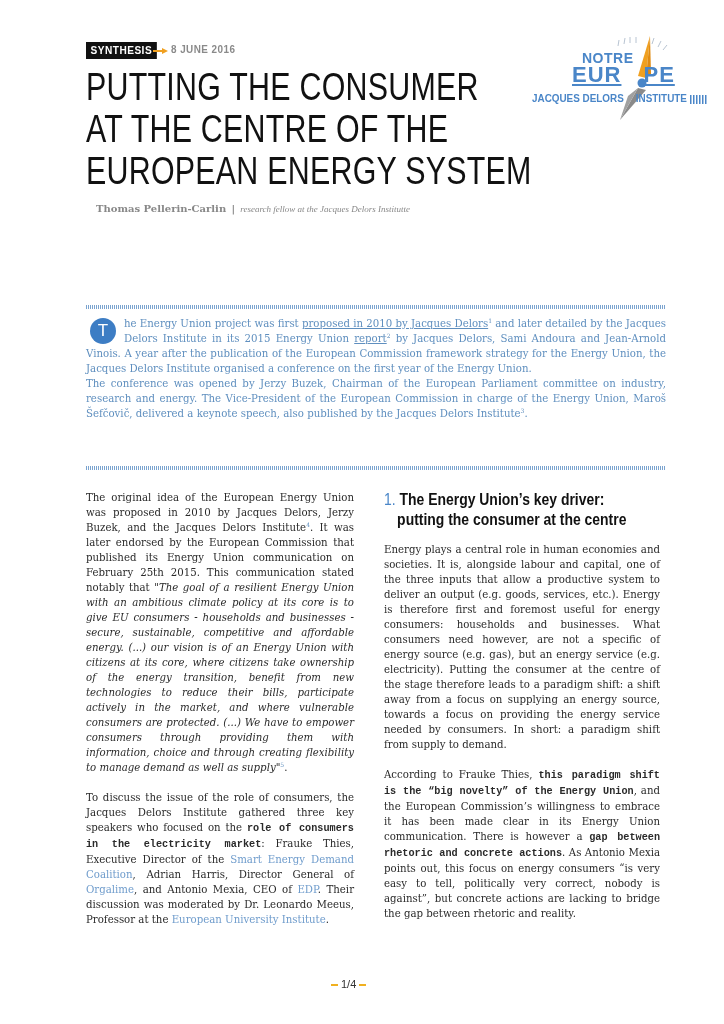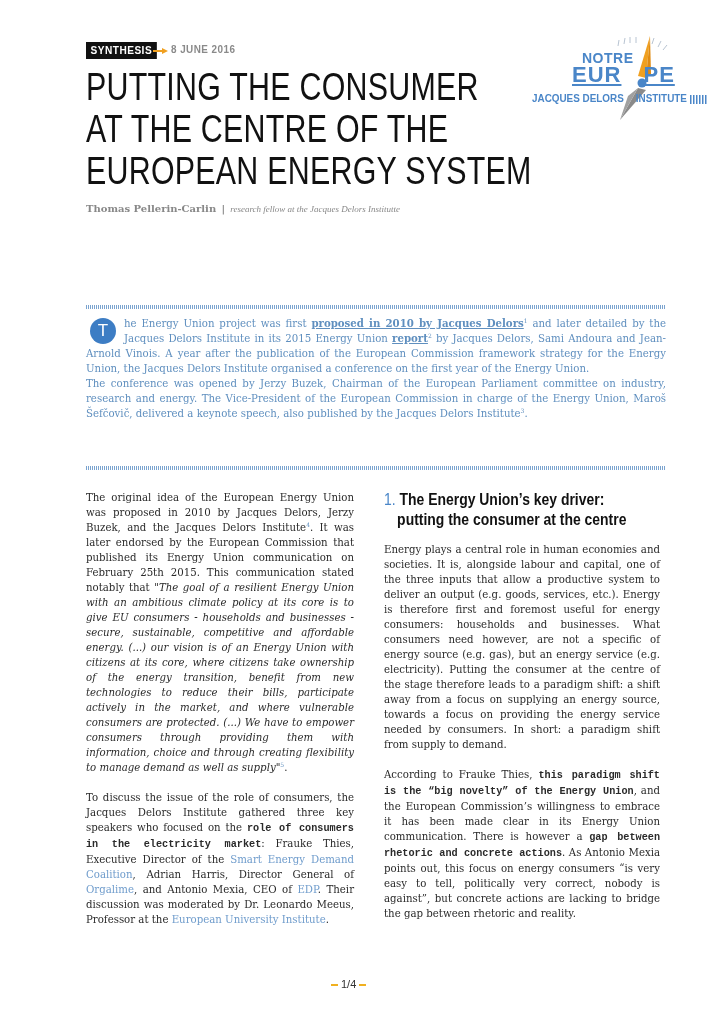--- a/index.html
+++ b/index.html
@@ -10,39 +10,39 @@
   #tag { left: 86px; top: 42px; background: #111; color: #fff; font-family: "Liberation Sans", sans-serif; font-weight: bold; font-size: 11px; letter-spacing: 0.5px; padding: 2px 5px; line-height: 13px; transform: scaleX(0.92); transform-origin: left; }
   #date-arrow { left: 153px; top: 48px; width: 0; height: 0; }
   #date-arrow .bar { position: absolute; left: 0; top: 2px; width: 10px; height: 2px; background: #f0a020; }
   #date-arrow .tip { position: absolute; left: 9px; top: 0px; width: 0; height: 0; border-left: 6px solid #f0a020; border-top: 3px solid transparent; border-bottom: 3px solid transparent; }
   #date { left: 171px; top: 43px; font-family: "Liberation Sans", sans-serif; font-weight: bold; font-size: 11px; color: #8a8a8a; letter-spacing: 0.5px; transform: scaleX(0.9); transform-origin: left; }
 
   #title { left: 86px; top: 66px; width: 420px; font-family: "Liberation Sans", sans-serif; font-size: 38px; line-height: 42px; color: #111; transform: scaleX(0.8); transform-origin: left top; white-space: nowrap; letter-spacing: 0.3px; }
   #title div { height: 42px; }
 
   #byline { left: 86px; top: 203px; font-size: 10px; color: #888; white-space: nowrap; }
-  #byline .name { font-weight: bold; font-family: "DejaVu Serif", serif; }
+  #byline .name { font-weight: bold; font-family: "DejaVu Serif", serif; margin-left: 10px; }
   #byline .sep { color: #888; font-weight: bold; margin: 0 2px; }
   #byline .role { font-style: italic; font-size: 9px; font-family: Liberation Serif, serif; }
 
   
   #logo { left: 492px; top: 34px; width: 180px; height: 90px; margin-left: 40px; }
   #logo .notre { position: absolute; left: 50px; top: 16px; font-family: "Liberation Sans", sans-serif; font-weight: bold; font-size: 14px; color: #4a86c8; letter-spacing: 0.5px; }
   #logo .europe { position: absolute; left: 40px; top: 28px; font-family: "Liberation Sans", sans-serif; font-weight: bold; font-size: 22px; color: #4a86c8; letter-spacing: 1px; text-decoration: underline; }
   #logo .inst { position: absolute; left: 0px; top: 58px; font-family: "Liberation Sans", sans-serif; font-weight: bold; font-size: 11.5px; color: #4a86c8; transform: scaleX(0.86); transform-origin: left; white-space: nowrap; }
   #logo svg { position: absolute; left: 0; top: 0; }
 
   
   .dotrule { left: 86px; width: 580px; height: 4px; background-image: repeating-linear-gradient(90deg, #7aa3cf 0 1px, transparent 1px 2px); }
 
   
   #intro { left: 86px; top: 316px; width: 580px; font-size: 10.2px; line-height: 15px; color: #5f8fbf; text-align: justify; }
   #intro p { margin: 0; }
   #dropcap { float: left; width: 26px; height: 26px; border-radius: 50%; background: #3d7dc4; color: #fff; font-family: "Liberation Sans", sans-serif; font-size: 17px; line-height: 26px; text-align: center; margin: 2px 8px 0 4px; }
-  #intro u { text-decoration: underline; font-weight: bold; }
+  #intro u { text-decoration: underline; }
   sup { font-size: 6px; line-height: 0; }
 
   
   .col { top: 490px; width: 268px; font-size: 10.2px; line-height: 15px; color: #2a2a2a; text-align: justify; }
   #col-left { left: 86px; }
   #col-right { left: 384px; width: 276px; }
   .col p { margin: 0 0 15px 0; }
   .col em { font-style: italic; }
   .col b { font-weight: bold; font-family: Liberation Mono, monospace; }
   .link { color: #6f9ccc; }

